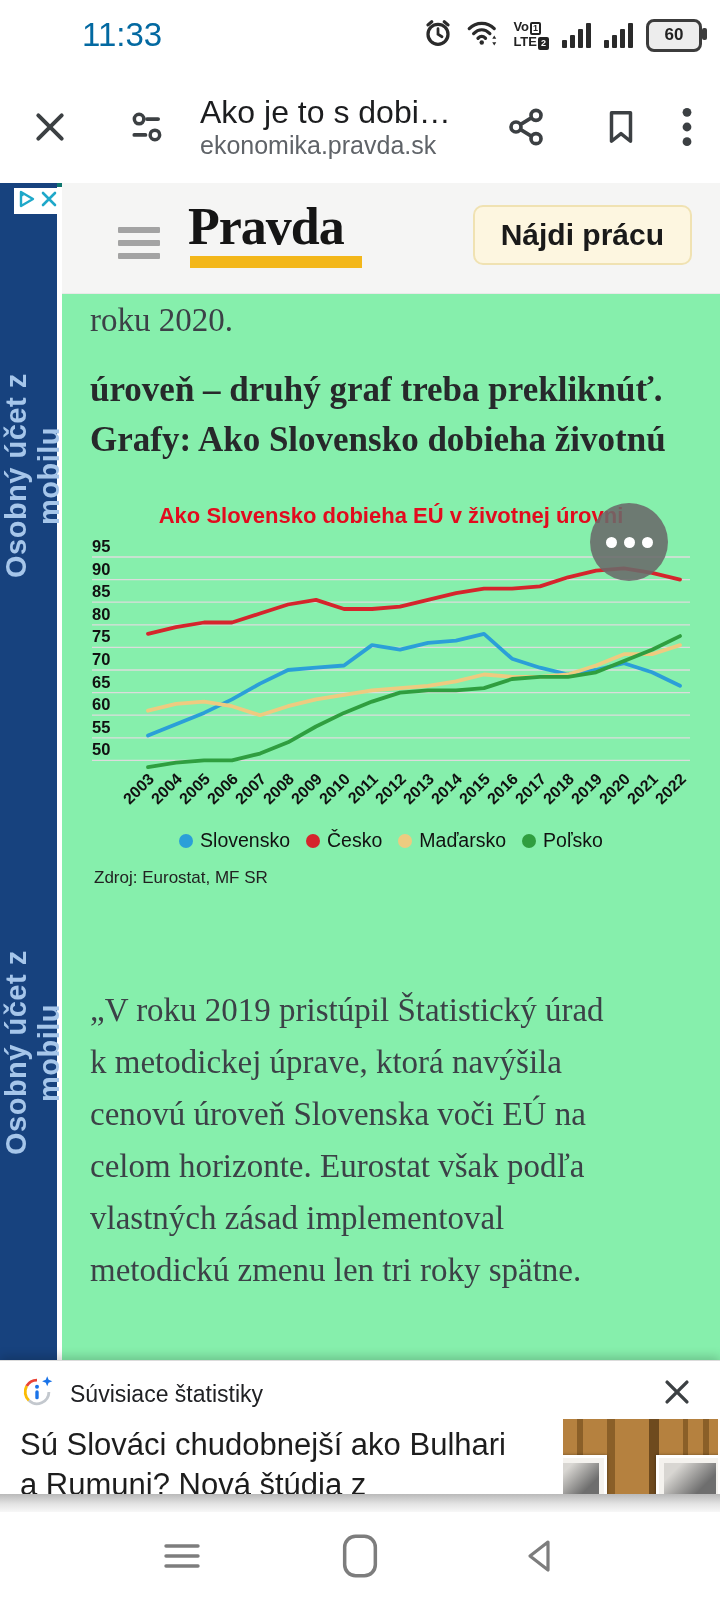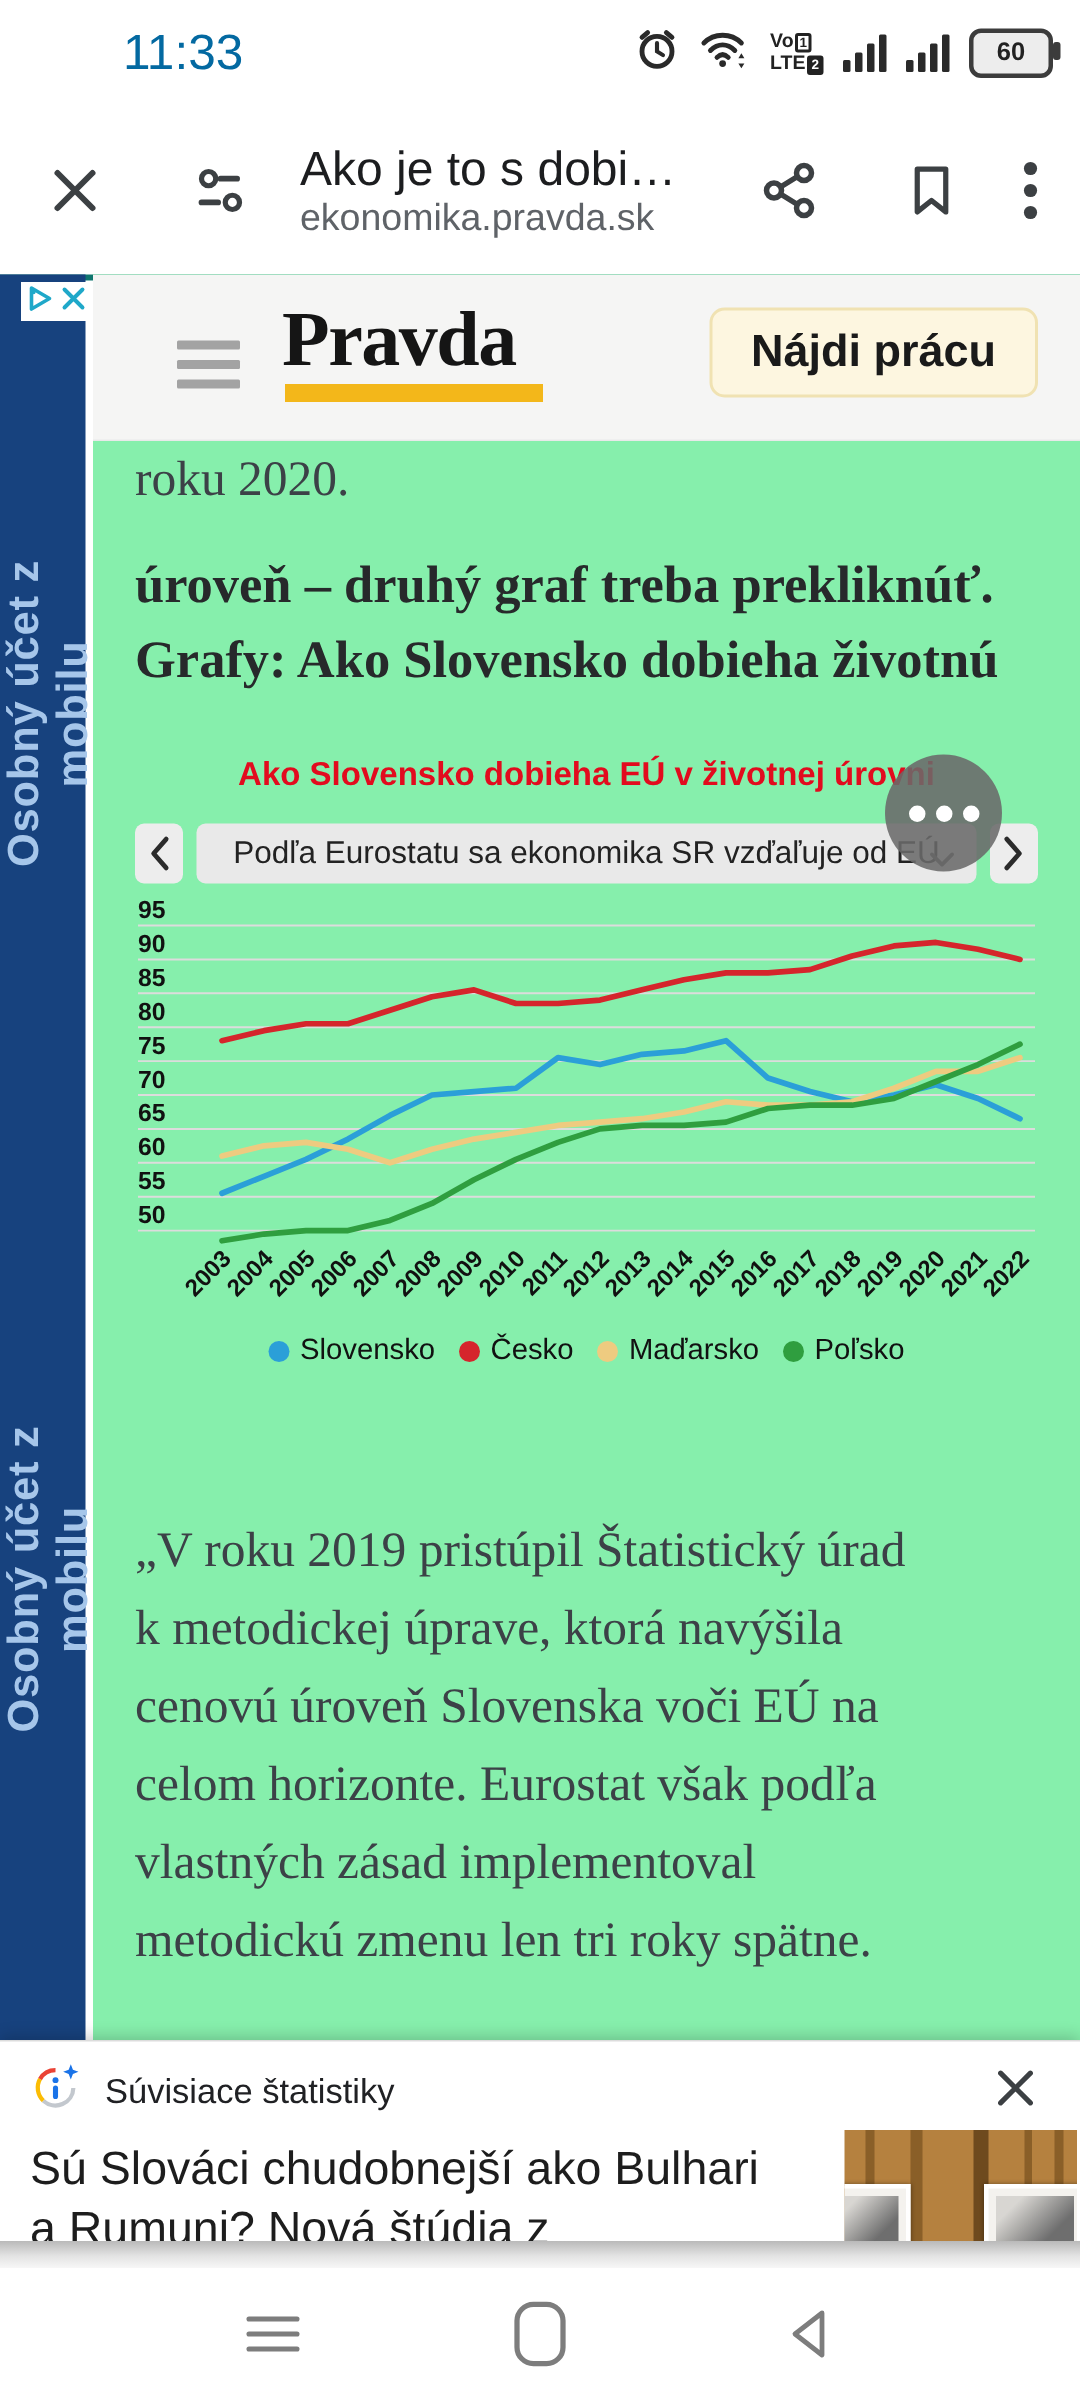--- a/index.html
+++ b/index.html
@@ -213,40 +213,20 @@
         <div>Grafy: Ako Slovensko dobieha životnú</div>
       </div>
 
       <div class="chart-card">
         <div class="chart-title">Ako Slovensko dobieha EÚ v životnej úrovni</div>
         <div class="fab">
             <i></i>
             <i></i>
             <i></i>
           </div>
-        <div class="selector-row">
-          <span class="sel-btn">
-            <svg width="16" height="24" viewBox="0 0 12 20">
-                <path d="M10 2L3 10l7 8" fill="none" stroke="#2b2b2b" stroke-width="2.6" stroke-linecap="round" stroke-linejoin="round"></path>
-              </svg>
-          </span>
-          <span class="sel-pill">
-            <span>Podľa Eurostatu sa ekonomika SR vzďaľuje od EÚ</span>
-            <span class="sel-caret">
-              <svg width="18" height="14" viewBox="0 0 16 10">
-                  <path d="M2 2l6 6 6-6" fill="none" stroke="#555" stroke-width="2.2" stroke-linecap="round" stroke-linejoin="round"></path>
-                </svg>
-            </span>
-          </span>
-          <span class="sel-btn">
-            <svg width="16" height="24" viewBox="0 0 12 20">
-                <path d="M2 2l7 8-7 8" fill="none" stroke="#2b2b2b" stroke-width="2.6" stroke-linecap="round" stroke-linejoin="round"></path>
-              </svg>
-          </span>
-        </div>
         <svg class="chart-svg" width="602" height="292" viewBox="0 0 602 292">
             <line x1="2" x2="600" y1="20.0" y2="20.0" stroke="#dcdcdc" stroke-width="1.3"></line>
             <text x="2" y="15.0" class="ax">95</text>
             <line x1="2" x2="600" y1="42.6" y2="42.6" stroke="#dcdcdc" stroke-width="1.3"></line>
             <text x="2" y="37.6" class="ax">90</text>
             <line x1="2" x2="600" y1="65.2" y2="65.2" stroke="#dcdcdc" stroke-width="1.3"></line>
             <text x="2" y="60.2" class="ax">85</text>
             <line x1="2" x2="600" y1="87.8" y2="87.8" stroke="#dcdcdc" stroke-width="1.3"></line>
             <text x="2" y="82.8" class="ax">80</text>
             <line x1="2" x2="600" y1="110.4" y2="110.4" stroke="#dcdcdc" stroke-width="1.3"></line>
@@ -297,20 +277,21 @@
             </span>
             <span class="lg-item">
               <i style="background: rgb(238, 203, 128);"></i>
               <span>Maďarsko</span>
             </span>
             <span class="lg-item">
               <i style="background: rgb(47, 158, 63);"></i>
               <span>Poľsko</span>
             </span>
           </div>
+        <div class="source">Zdroj: Eurostat, MF SR</div>
       </div>
 
       <div class="paragraph">
           <div>„V roku 2019 pristúpil Štatistický úrad</div>
           <div>k metodickej úprave, ktorá navýšila</div>
           <div>cenovú úroveň Slovenska voči EÚ na</div>
           <div>celom horizonte. Eurostat však podľa</div>
           <div>vlastných zásad implementoval</div>
           <div>metodickú zmenu len tri roky spätne.</div>
         </div>

